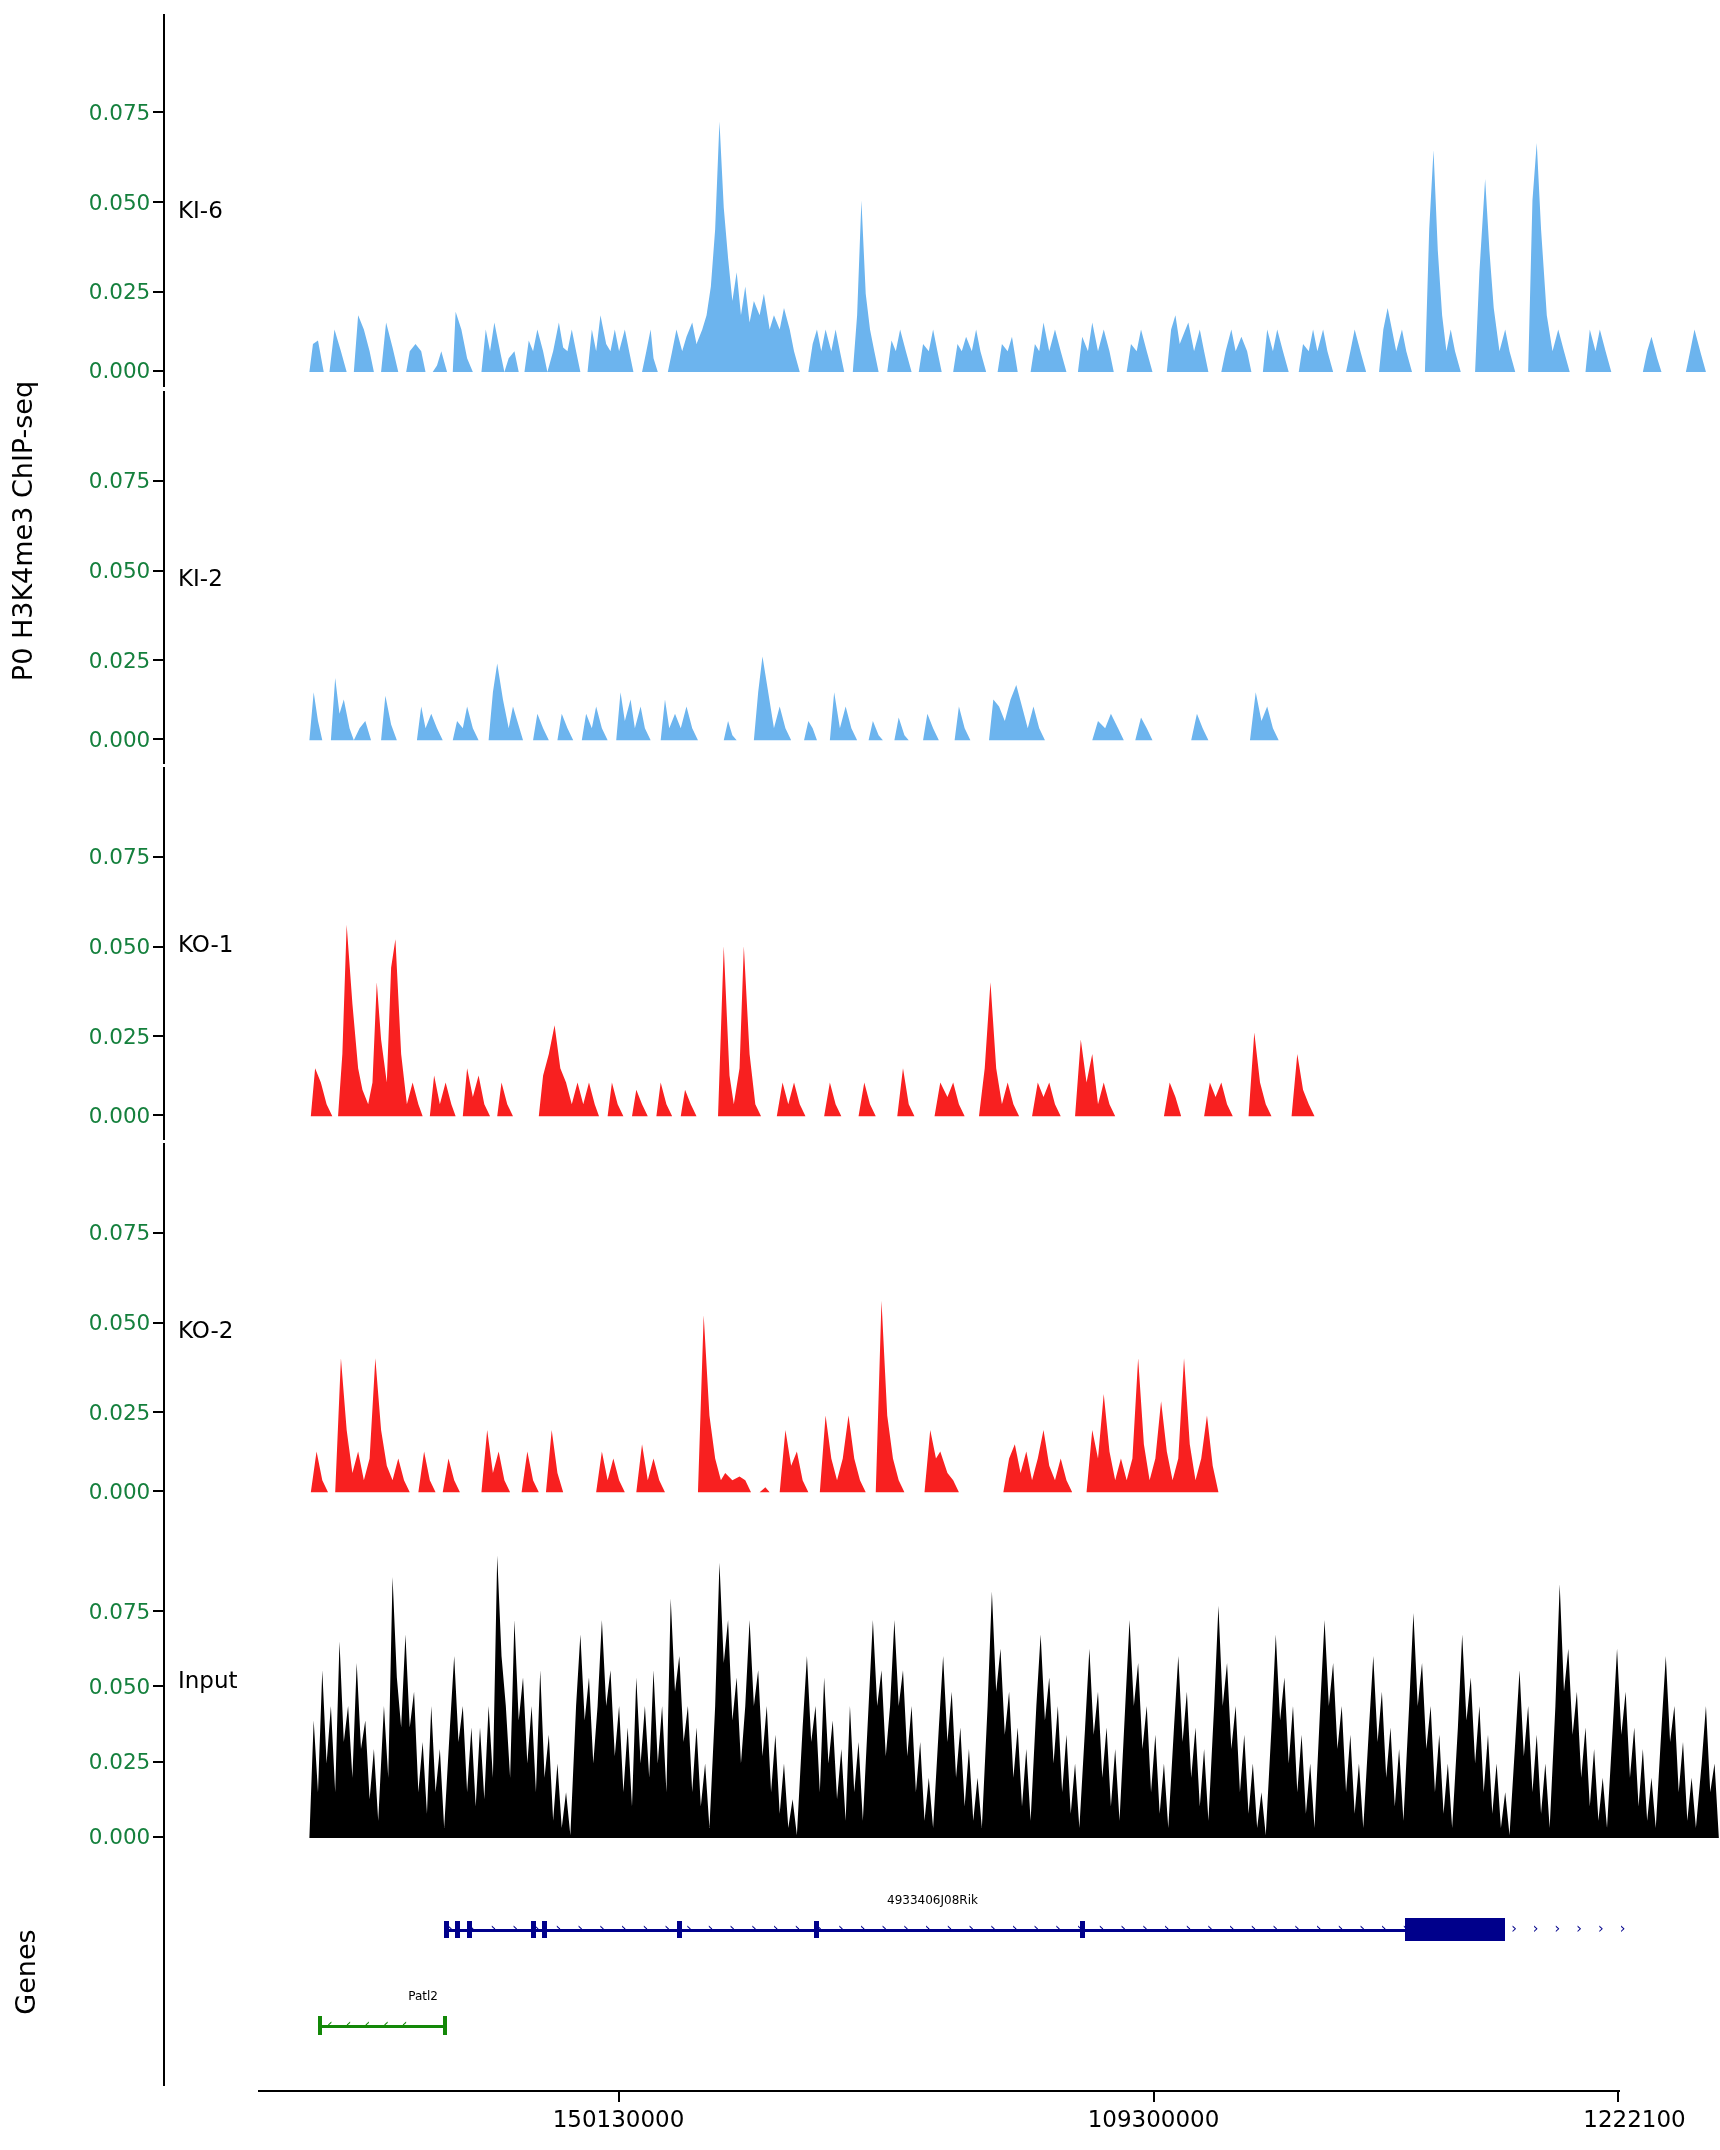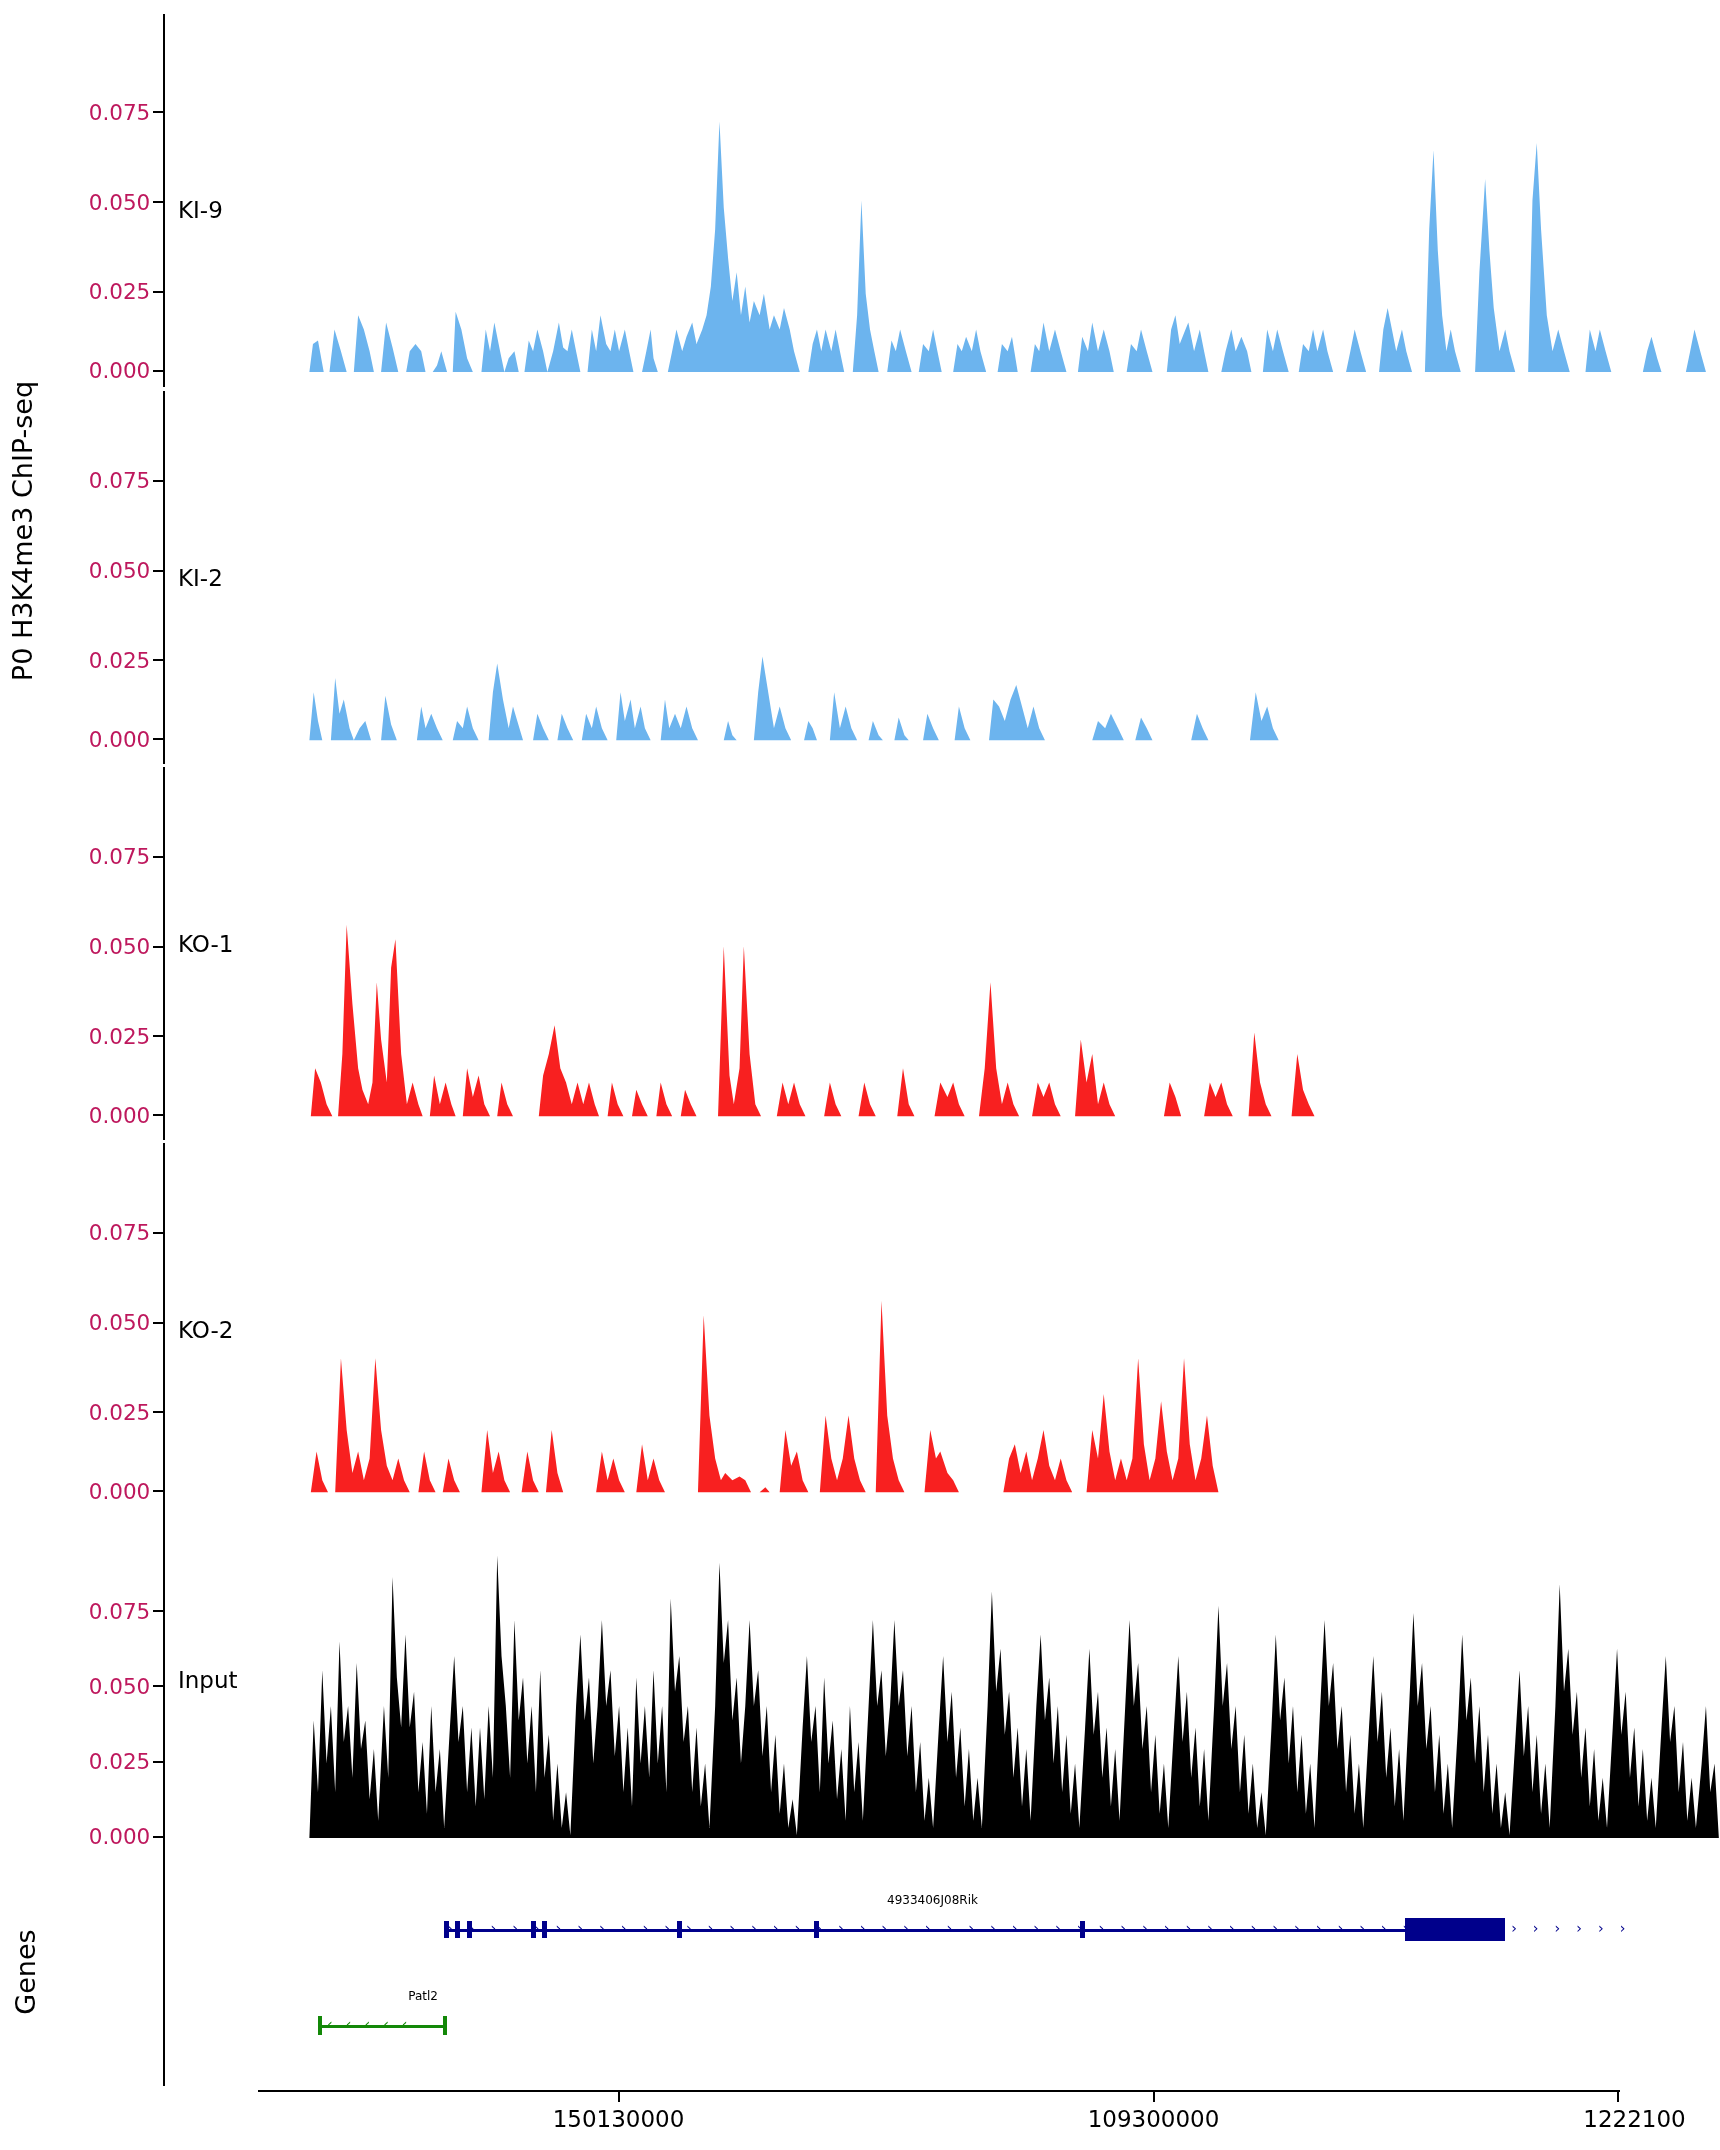--- a/index.html
+++ b/index.html
@@ -37,21 +37,21 @@
   }
   .panel .plot{
     position:absolute;
     left:166px; top:0; right:0; bottom:0;
     overflow:hidden;
   }
   .ticklabel{
     position:absolute;
     text-align:right;
     font-size:21.5px;
-    color:#be185d;
+    color:#15803d;
     width:136px;
     left:14.3px;
   }
   .tickmark{
     position:absolute;
     left:153px;
     width:10px;
     height:2.2px;
     background:#000;
   }
@@ -114,21 +114,21 @@
   <div class="panel" style="top:14.3px;height:373px;width:1721px;">
     <div class="axisline"></div>
     <div class="ticklabel" style="top:86px;">0.075</div>
     <div class="tickmark" style="top:97px;"></div>
     <div class="ticklabel" style="top:176px;">0.050</div>
     <div class="tickmark" style="top:187px;"></div>
     <div class="ticklabel" style="top:265px;">0.025</div>
     <div class="tickmark" style="top:277px;"></div>
     <div class="ticklabel" style="top:344px;">0.000</div>
     <div class="tickmark" style="top:356px;"></div>
-    <div class="trackname" style="top:183px;">KI-9</div>
+    <div class="trackname" style="top:183px;">KI-6</div>
     <div class="plot">
       <svg width="1555" height="373" viewBox="0 0 2169 520" preserveAspectRatio="none">
         <polygon fill="#6cb4ee" points="
           195,499 200,499 205,460 212,455 220,499 228,499 235,440 244,470 252,499 262,499 268,420 276,440 284,470 290,499
           300,499 307,430 316,465 324,499 335,499 340,470 348,460 356,470 362,499
           372,499 378,490 384,470 392,499 400,499 404,415 412,440 420,480 428,499
           440,499 446,440 452,470 458,430 466,470 472,499 478,480 486,470 492,499
           500,499 506,455 512,470 518,440 526,470 532,499 540,470 548,430 554,465 560,470 566,440 572,470 578,499
           588,499 594,440 600,470 606,420 614,460 620,470 626,440 632,470 640,440 646,470 652,499
           664,499 670,470 676,440 680,480 686,499

